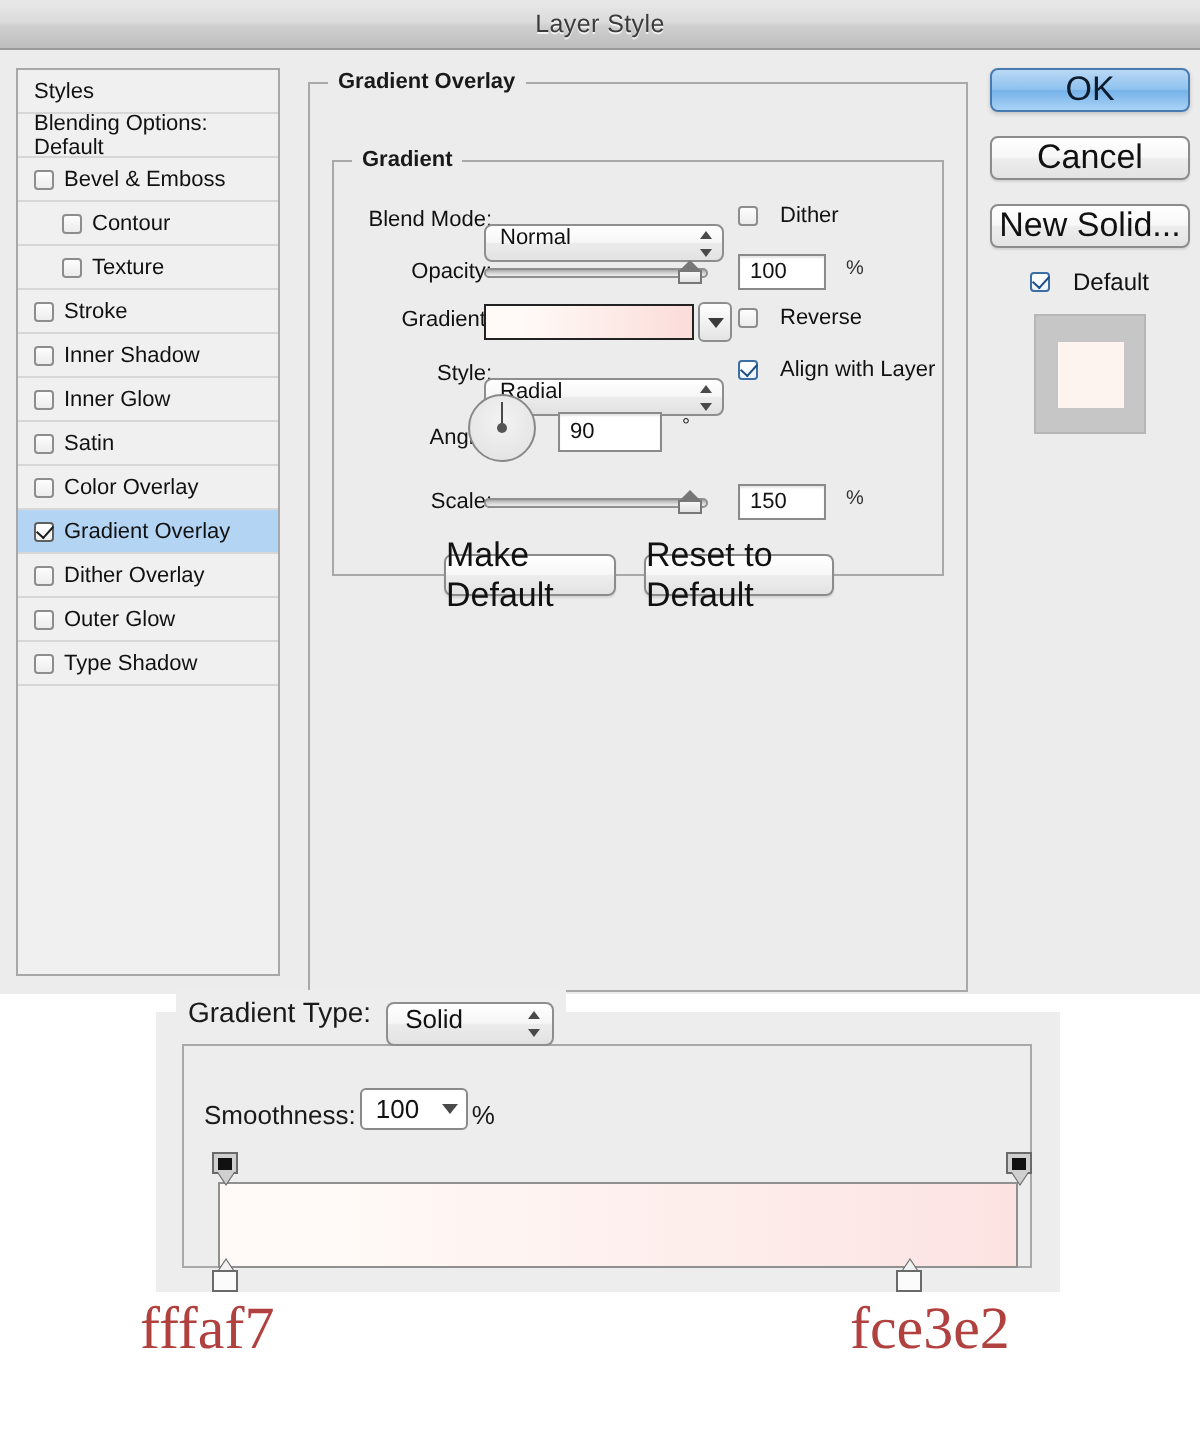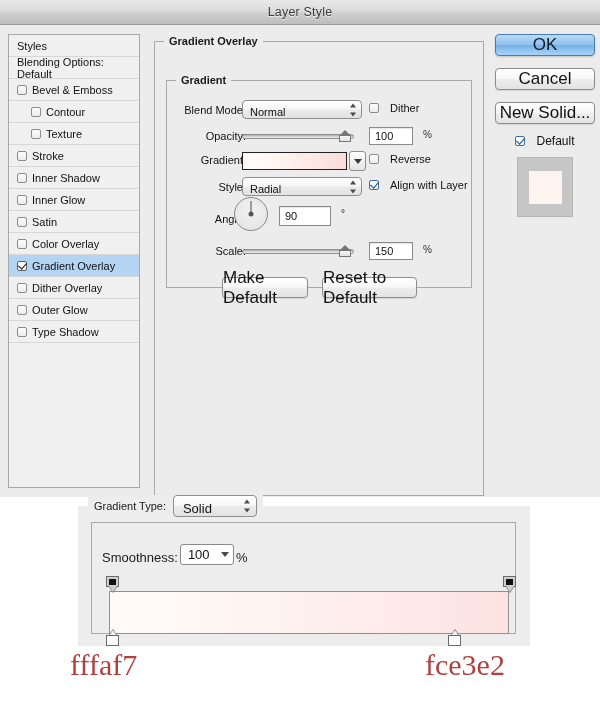--- a/index.html
+++ b/index.html
@@ -96,22 +96,22 @@
   #grp-inner{left:12px;top:46px;width:306px;height:208px;}
 
   .row{position:absolute;display:flex;align-items:center;}
   .lbl{text-align:right;font-size:11px;color:#111;}
 
   
   .popup{
     height:19px;border:1px solid #8e8e8e;border-radius:4px;
     background:linear-gradient(to bottom,#ffffff 0%,#f6f6f6 48%,#ebebeb 52%,#e2e2e2 100%);
     box-shadow:0 1px 0 rgba(255,255,255,.7) inset;
-    display:flex;align-items:flex-end;box-sizing:border-box;
-    padding-left:7px;font-size:11px;color:#111;position:relative;
+    display:flex;align-items:flex-start;box-sizing:border-box;
+    padding-left:7px;font-size:11px;color:#111;position:relative;margin-top:12px;
   }
   .popup .arrows{
     position:absolute;right:5px;top:50%;transform:translateY(-50%);
     width:7px;height:13px;display:flex;flex-direction:column;
     align-items:center;justify-content:space-between;
   }
   .popup .arrows i{display:block;width:0;height:0;border-left:3.5px solid transparent;border-right:3.5px solid transparent;}
   .popup .arrows i.up{border-bottom:4px solid #4a4a4a;}
   .popup .arrows i.dn{border-top:4px solid #4a4a4a;}
 
@@ -212,21 +212,21 @@
   }
   #bgrp{
     position:absolute;left:13px;top:16px;width:425px;height:112px;
     border:1px solid #a9a9a9;box-sizing:border-box;
   }
   #bgrp-legend{
     position:absolute;left:10px;top:-11px;height:22px;
     display:flex;align-items:center;gap:7px;
     background:#ededed;padding:0 6px;
   }
-  #bgrp-legend .t{font-size:11px;color:#1a1a1a;}
+  #bgrp-legend .t{font-size:14px;color:#1a1a1a;}
   .popup.big{height:22px;font-size:13px;padding-left:9px;padding-right:22px;}
 
   #smooth-row{
     position:absolute;left:24px;top:38px;
     display:flex;align-items:flex-end;gap:2px;
   }
   #smooth-row .t{font-size:13px;color:#1a1a1a;}
   .numpop{
     height:21px;min-width:54px;border:1px solid #8a8a8a;border-radius:3px;background:#fff;
     display:flex;align-items:center;padding:0 4px 0 7px;box-sizing:border-box;

